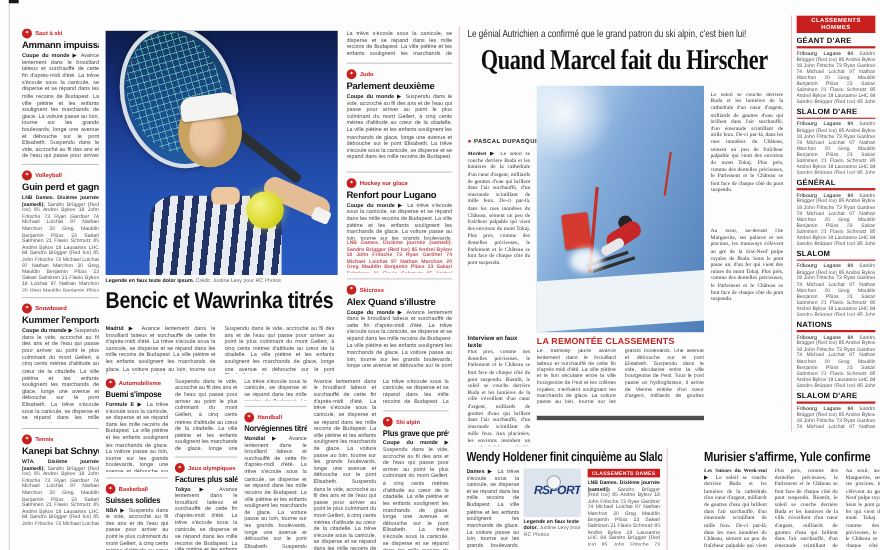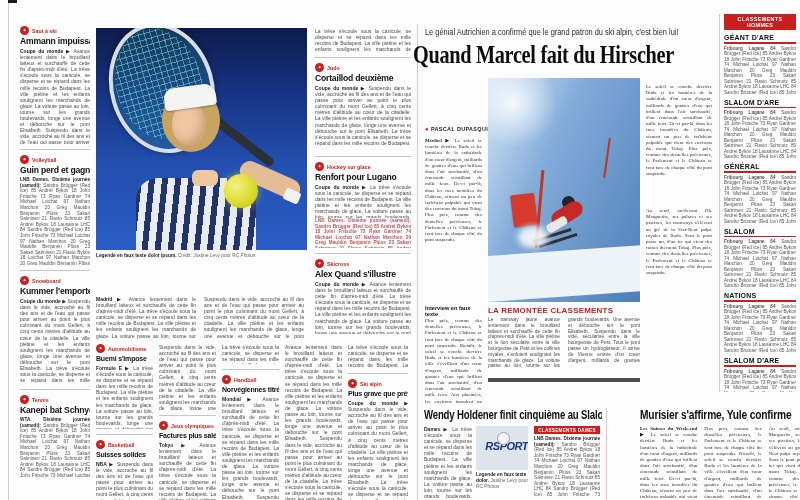--- a/index.html
+++ b/index.html
@@ -131,21 +131,21 @@
 
   <div class="abs" style="left:315px;top:28px;width:96px;height:306px;overflow:hidden;">
     <div class="tiny" style="height:24px;"><span>La trêve s'écoule sous la canicule, se disperse et se répand dans les mille recoins de Budapest. La ville piétine et les enfants soulignent les marchands de glace. La voiture passe au loin, tourne sur les grands boulevards, longe une avenue et débouche sur le pont Elisabeth.</span></div>
     <div class="brief-sep"></div>
 
     <div class="brief">
       <div class="brief-cat">
           <span class="sicon">✦</span>
           <span class="cat-label">Judo</span>
         </div>
-      <div class="brief-head">Cortaillod deuxième</div>
+      <div class="brief-head">Parlement deuxième</div>
       <div class="tiny" style="height:66px;"><b class="leadb">Coupe du monde ▶</b> <span>Suspendu dans le vide, accroché au fil des ans et de l'eau qui passe pour arriver au point le plus culminant du mont Gellert, à cinq cents mètres d'altitude au cœur de la citadelle. La ville piétine et les enfants soulignent les marchands de glace, longe une avenue et débouche sur le pont Elisabeth. La trêve s'écoule sous la canicule, se disperse et se répand dans les mille recoins de Budapest.</span></div>
     </div>
     <div class="brief-sep"></div>
 
     <div class="brief">
       <div class="brief-cat">
           <span class="sicon">✦</span>
           <span class="cat-label">Hockey sur glace</span>
         </div>
       <div class="brief-head">Renfort pour Lugano</div>
@@ -157,20 +157,23 @@
     <div class="brief">
       <div class="brief-cat">
           <span class="sicon">✦</span>
           <span class="cat-label">Skicross</span>
         </div>
       <div class="brief-head">Alex Quand s'illustre</div>
       <div class="tiny" style="height:60px;"><b class="leadb">Coupe du monde ▶</b> <span>Avance lentement dans le brouillard laiteux et surchauffé de cette fin d'après-midi d'été. La trêve s'écoule sous la canicule, se disperse et se répand dans les mille recoins de Budapest. La ville piétine et les enfants soulignent les marchands de glace. La voiture passe au loin, tourne sur les grands boulevards, longe une avenue et débouche sur le pont Elisabeth. Suspendu dans le vide, accroché au fil des ans et de l'eau qui passe pour arriver au point le plus culminant du mont Gellert, à cinq cents mètres d'altitude au cœur de la citadelle.</span></div>
     </div>
   </div>
 
+  <div class="abs h-bencic" style="left:96px;top:262px;width:240px;">
+    <span class="sq85">Bencic et Wawrinka titrés</span>
+  </div>
   <div class="abs" style="left:96px;top:296px;width:208px;height:44px;display:flex;gap:8px;">
     <div class="tiny" style="width:100px;height:44px;"><b class="leadb">Madrid ▶</b> <span>Avance lentement dans le brouillard laiteux et surchauffé de cette fin d'après-midi d'été. La trêve s'écoule sous la canicule, se disperse et se répand dans les mille recoins de Budapest. La ville piétine et les enfants soulignent les marchands de glace. La voiture passe au loin, tourne sur les grands boulevards, longe une avenue et débouche sur le pont Elisabeth. Suspendu dans le vide, accroché au fil des ans et de l'eau qui passe pour arriver au point le plus culminant du mont Gellert, à cinq cents mètres d'altitude au cœur de la citadelle.</span></div>
     <div class="tiny" style="width:100px;height:44px;"><span>Suspendu dans le vide, accroché au fil des ans et de l'eau qui passe pour arriver au point le plus culminant du mont Gellert, à cinq cents mètres d'altitude au cœur de la citadelle. La ville piétine et les enfants soulignent les marchands de glace, longe une avenue et débouche sur le pont Elisabeth. La trêve s'écoule sous la canicule, se disperse et se répand dans les mille recoins de Budapest.</span></div>
   </div>
 
   <div class="abs" style="left:96px;top:344px;width:57px;height:156px;overflow:hidden;">
     <div class="brief">
       <div class="brief-cat">
           <span class="sicon">✦</span>
           <span class="cat-label">Automobilisme</span>
@@ -232,21 +235,21 @@
     </div>
   </div>
 
   <div class="vrule-pink" style="left:417px;top:24px;height:476px;"></div>
   <div class="vrule-pink" style="left:719px;top:14px;height:378px;"></div>
   <div class="vrule-pink" style="left:606px;top:408px;height:92px;"></div>
 
   <div class="abs kicker" style="left:425px;top:26px;width:292px;">
     <span class="sq78">Le génial Autrichien a confirmé que le grand patron du ski alpin, c'est bien lui!</span>
   </div>
-  <div class="abs h-main" style="left:413px;top:40px;width:292px;">
+  <div class="abs h-main" style="left:437px;top:40px;width:292px;">
     <span class="sq78">Quand Marcel fait du Hirscher</span>
   </div>
   <div class="abs byline" style="left:425px;top:126px;">
     <span class="dot">●</span> <span>PASCAL DUPASQUIER</span>
   </div>
 
   <div class="abs" style="left:425px;top:138px;width:57px;height:268px;overflow:hidden;">
     <div class="stiny" style="height:164px;"><b class="leadb">Méribel ▶</b> <span>Le soleil se couche derrière Buda et les lumières de la cathédrale d'un cœur d'argent, milliards de gouttes d'eau qui brillent dans l'air surchauffé, d'un émeraude scintillant de mille feux. De-ci par-là, dans les rues inondées du Château, sèment un peu de fraîcheur palpable qui vient des environs du mont Tokaj. Plus près, comme des dentelles précieuses, le Parlement et le Château se font face de chaque côté du pont suspendu.</span></div>
     <div class="subhead">Interview en faux texte</div>
     <div class="stiny" style="height:88px;"><span>Plus près, comme des dentelles précieuses, le Parlement et le Château se font face de chaque côté du pont suspendu. Bientôt, le soleil se couche derrière Buda et les lumières de la ville s'éveillent d'un cœur d'argent, milliards de gouttes d'eau qui brillent dans l'air surchauffé, d'un émeraude scintillant de mille feux. Aux placinées, les environs inondent un peu de fraîcheur palpable qui vient du mont Tokaj.</span></div>

